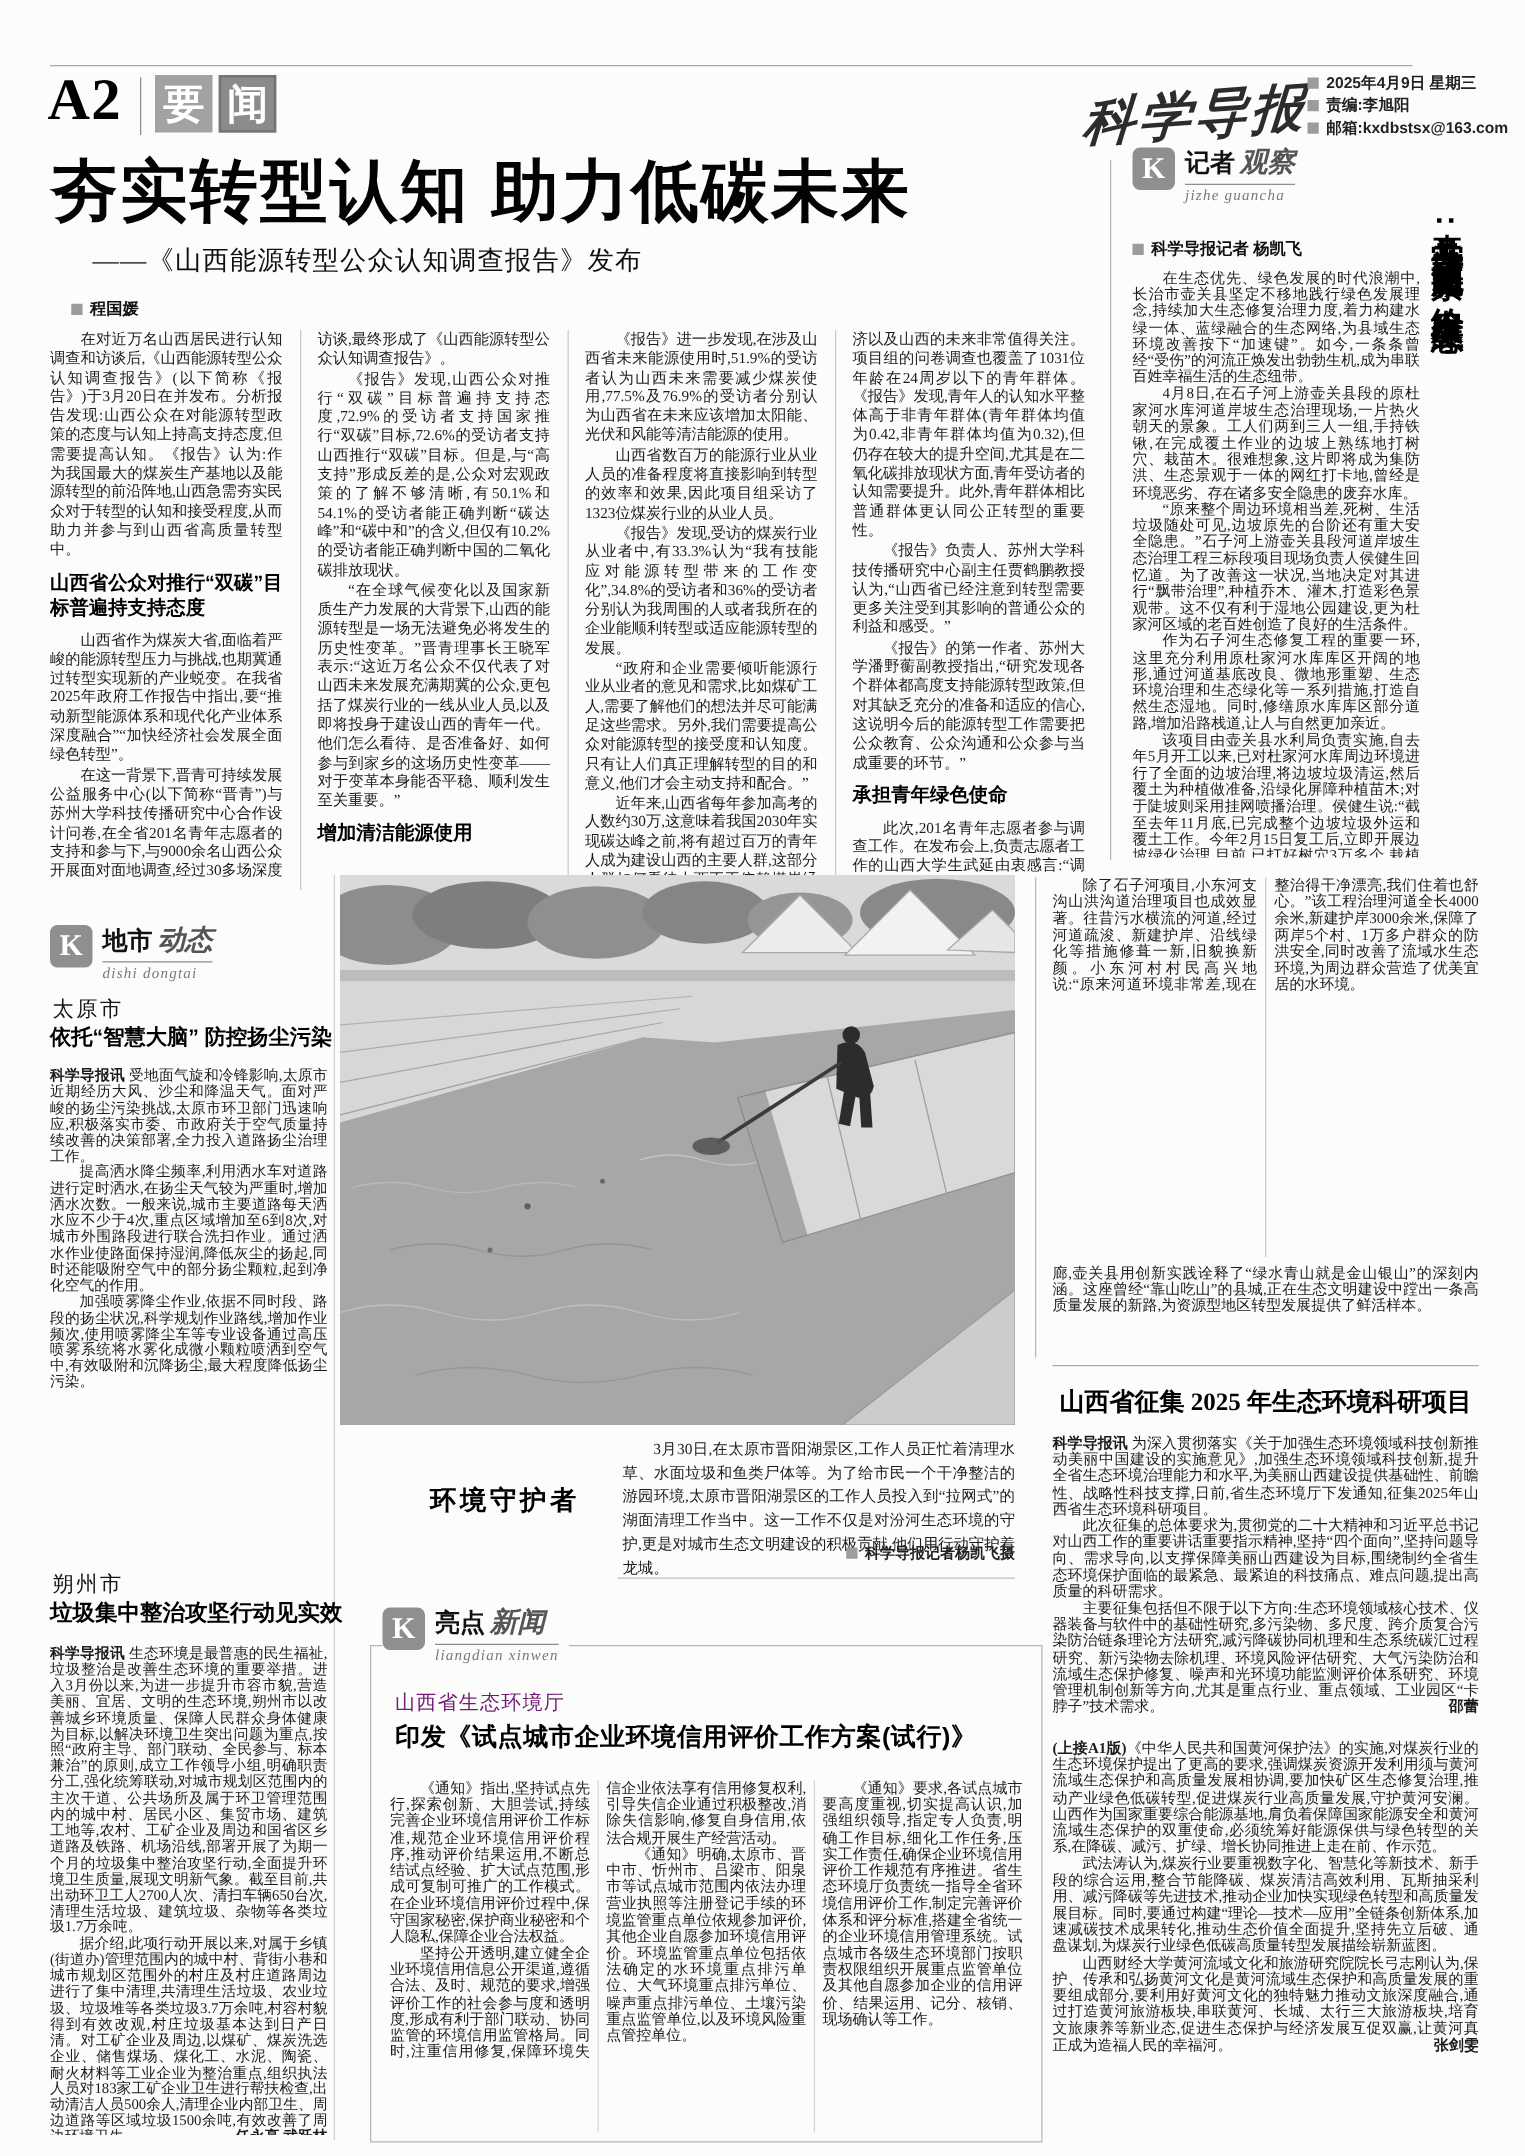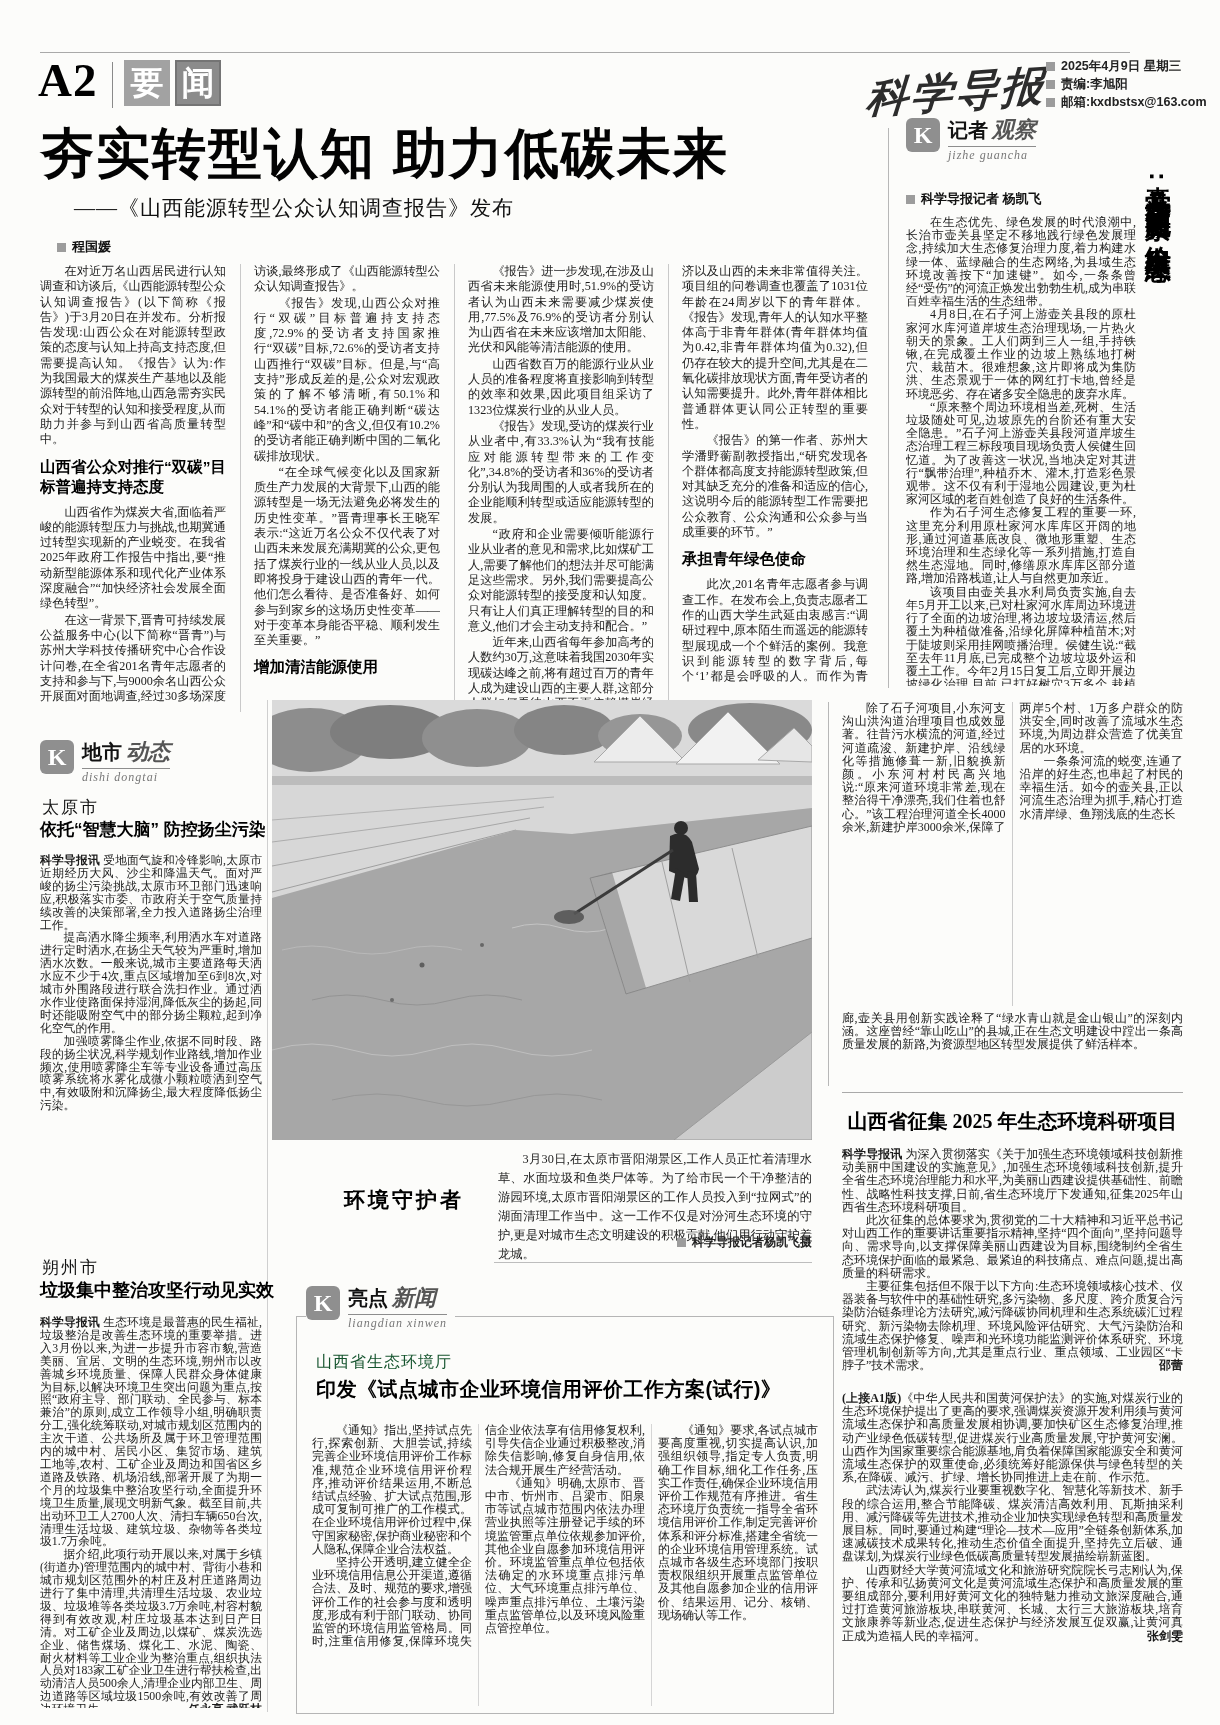--- a/index.html
+++ b/index.html
@@ -80,21 +80,21 @@
 
   
   .kicker{font-family:"Liberation Sans",sans-serif;font-size:17px;color:#141414;letter-spacing:2px;}
   .brief-headline{font-family:"Liberation Sans",sans-serif;font-weight:bold;color:#000;
                   white-space:nowrap;}
   .brief-body{font-size:11.8px;line-height:12.9px;overflow:hidden;}
 
   
   .hl-box{border:1px solid #b5b5b5;}
   .hl-logo-wrap{background:#fcfcfa;padding:0 8px 2px 0;}
-  .hl-kicker{font-family:"Liberation Sans",sans-serif;font-size:16px;letter-spacing:1px;color:#14532d;text-align:center;}
+  .hl-kicker{font-family:"Liberation Sans",sans-serif;font-size:16px;letter-spacing:1px;color:#701a75;text-align:center;}
   .hl-headline{font-family:"Liberation Sans",sans-serif;font-weight:bold;font-size:20px;
                letter-spacing:0.5px;color:#000;white-space:nowrap;}
   .hl-cols{column-count:3;column-gap:13px;column-rule:1px solid #d5d5d5;height:282px;overflow:hidden;}
 </style>
 </head>
 <body>
 
 <div id="page">
 
   <div class="rule-h" style="left:40px;top:52px;width:1090px;"></div>
@@ -132,20 +132,21 @@
     <p class="para">山西省作为煤炭大省,面临着严峻的能源转型压力与挑战,也期冀通过转型实现新的产业蜕变。在我省2025年政府工作报告中指出,要“推动新型能源体系和现代化产业体系深度融合”“加快经济社会发展全面绿色转型”。</p>
     <p class="para">在这一背景下,晋青可持续发展公益服务中心(以下简称“晋青”)与苏州大学科技传播研究中心合作设计问卷,在全省201名青年志愿者的支持和参与下,与9000余名山西公众开展面对面地调查,经过30多场深度访谈,最终形成了《山西能源转型公众认知调查报告》。</p>
     <p class="para">《报告》发现,山西公众对推行“双碳”目标普遍持支持态度,72.9%的受访者支持国家推行“双碳”目标,72.6%的受访者支持山西推行“双碳”目标。但是,与“高支持”形成反差的是,公众对宏观政策的了解不够清晰,有50.1%和54.1%的受访者能正确判断“碳达峰”和“碳中和”的含义,但仅有10.2%的受访者能正确判断中国的二氧化碳排放现状。</p>
     <p class="para">“在全球气候变化以及国家新质生产力发展的大背景下,山西的能源转型是一场无法避免必将发生的历史性变革。”晋青理事长王晓军表示:“这近万名公众不仅代表了对山西未来发展充满期冀的公众,更包括了煤炭行业的一线从业人员,以及即将投身于建设山西的青年一代。他们怎么看待、是否准备好、如何参与到家乡的这场历史性变革——对于变革本身能否平稳、顺利发生至关重要。”</p>
     <h3 class="col-subhead">增加清洁能源使用</h3>
     <p class="para">《报告》进一步发现,在涉及山西省未来能源使用时,51.9%的受访者认为山西未来需要减少煤炭使用,77.5%及76.9%的受访者分别认为山西省在未来应该增加太阳能、光伏和风能等清洁能源的使用。</p>
     <p class="para">山西省数百万的能源行业从业人员的准备程度将直接影响到转型的效率和效果,因此项目组采访了1323位煤炭行业的从业人员。</p>
     <p class="para">《报告》发现,受访的煤炭行业从业者中,有33.3%认为“我有技能应对能源转型带来的工作变化”,34.8%的受访者和36%的受访者分别认为我周围的人或者我所在的企业能顺利转型或适应能源转型的发展。</p>
     <p class="para">“政府和企业需要倾听能源行业从业者的意见和需求,比如煤矿工人,需要了解他们的想法并尽可能满足这些需求。另外,我们需要提高公众对能源转型的接受度和认知度。只有让人们真正理解转型的目的和意义,他们才会主动支持和配合。”</p>
     <p class="para">近年来,山西省每年参加高考的人数约30万,这意味着我国2030年实现碳达峰之前,将有超过百万的青年人成为建设山西的主要人群,这部分人群如何看待山西不再依赖煤炭经济以及山西的未来非常值得关注。项目组的问卷调查也覆盖了1031位年龄在24周岁以下的青年群体。《报告》发现,青年人的认知水平整体高于非青年群体(青年群体均值为0.42,非青年群体均值为0.32),但仍存在较大的提升空间,尤其是在二氧化碳排放现状方面,青年受访者的认知需要提升。此外,青年群体相比普通群体更认同公正转型的重要性。</p>
+    <p class="para">《报告》负责人、苏州大学科技传播研究中心副主任贾鹤鹏教授认为,“山西省已经注意到转型需要更多关注受到其影响的普通公众的利益和感受。”</p>
     <p class="para">《报告》的第一作者、苏州大学潘野蘅副教授指出,“研究发现各个群体都高度支持能源转型政策,但对其缺乏充分的准备和适应的信心,这说明今后的能源转型工作需要把公众教育、公众沟通和公众参与当成重要的环节。”</p>
     <h3 class="col-subhead">承担青年绿色使命</h3>
     <p class="para">此次,201名青年志愿者参与调查工作。在发布会上,负责志愿者工作的山西大学生武延由衷感言:“调研过程中,原本陌生而遥远的能源转型展现成一个个鲜活的案例。我意识到能源转型的数字背后,每个‘1’都是会呼吸的人。而作为青年,我们更应该逐渐扫清质疑和迷茫,承担青年人必须的绿色使命。”</p>
 
   </div>
 
   <div class="rule-v" style="left:888px;top:128px;height:560px;"></div>
   <div class="abs sec-head" style="left:906px;top:118px;">
     <div class="k-box">K</div>
     <div class="sec-right">
@@ -165,21 +166,20 @@
     <p class="para">4月8日,在石子河上游壶关县段的原杜家河水库河道岸坡生态治理现场,一片热火朝天的景象。工人们两到三人一组,手持铁锹,在完成覆土作业的边坡上熟练地打树穴、栽苗木。很难想象,这片即将成为集防洪、生态景观于一体的网红打卡地,曾经是环境恶劣、存在诸多安全隐患的废弃水库。</p>
     <p class="para">“原来整个周边环境相当差,死树、生活垃圾随处可见,边坡原先的台阶还有重大安全隐患。”石子河上游壶关县段河道岸坡生态治理工程三标段项目现场负责人侯健生回忆道。为了改善这一状况,当地决定对其进行“飘带治理”,种植乔木、灌木,打造彩色景观带。这不仅有利于湿地公园建设,更为杜家河区域的老百姓创造了良好的生活条件。</p>
     <p class="para">作为石子河生态修复工程的重要一环,这里充分利用原杜家河水库库区开阔的地形,通过河道基底改良、微地形重塑、生态环境治理和生态绿化等一系列措施,打造自然生态湿地。同时,修缮原水库库区部分道路,增加沿路栈道,让人与自然更加亲近。</p>
     <p class="para">该项目由壶关县水利局负责实施,自去年5月开工以来,已对杜家河水库周边环境进行了全面的边坡治理,将边坡垃圾清运,然后覆土为种植做准备,沿绿化屏障种植苗木;对于陡坡则采用挂网喷播治理。侯健生说:“截至去年11月底,已完成整个边坡垃圾外运和覆土工作。今年2月15日复工后,立即开展边坡绿化治理,目前,已打好树穴3万多个,栽植苗木1万多棵,剩余2万棵争取在4月底完成所有植树和培土任务。”</p>
   </div>
   <div class="abs v-title" style="left:1142px;top:166px;">壶关县:擘画河流新图景　绘出发展生态绿</div>
 
   <div class="rule-v" style="left:828px;top:702px;height:384px;"></div>
   <div class="abs dense obs-lower" style="left:842px;top:702px;width:341px;">
     <p class="para">除了石子河项目,小东河支沟山洪沟道治理项目也成效显著。往昔污水横流的河道,经过河道疏浚、新建护岸、沿线绿化等措施修葺一新,旧貌换新颜。小东河村村民高兴地说:“原来河道环境非常差,现在整治得干净漂亮,我们住着也舒心。”该工程治理河道全长4000余米,新建护岸3000余米,保障了两岸5个村、1万多户群众的防洪安全,同时改善了流域水生态环境,为周边群众营造了优美宜居的水环境。</p>
-    <p class="para">一条条河流的蜕变,连通了沿岸的好生态,也串起了村民的幸福生活。如今的壶关县,正以河流生态治理为抓手,精心打造水清岸绿、鱼翔浅底的生态长</p>
   </div>
   <div class="abs dense closing" style="left:842px;top:1012px;width:341px;">
     <p class="para noindent">廊,壶关县用创新实践诠释了“绿水青山就是金山银山”的深刻内涵。这座曾经“靠山吃山”的县城,正在生态文明建设中蹚出一条高质量发展的新路,为资源型地区转型发展提供了鲜活样本。</p>
   </div>
 
   <div class="rule-h" style="left:842px;top:1092px;width:341px;"></div>
   <div class="abs rc-headline" style="left:842px;top:1108px;width:341px;">山西省征集 2025 年生态环境科研项目</div>
   <div class="abs dense rc-body" style="left:842px;top:1148px;width:341px;">
     <p class="para noindent"><b class="lead-in">科学导报讯</b><span> 为深入贯彻落实《关于加强生态环境领域科技创新推动美丽中国建设的实施意见》,加强生态环境领域科技创新,提升全省生态环境治理能力和水平,为美丽山西建设提供基础性、前瞻性、战略性科技支撑,日前,省生态环境厅下发通知,征集2025年山西省生态环境科研项目。</span></p>
     <p class="para">此次征集的总体要求为,贯彻党的二十大精神和习近平总书记对山西工作的重要讲话重要指示精神,坚持“四个面向”,坚持问题导向、需求导向,以支撑保障美丽山西建设为目标,围绕制约全省生态环境保护面临的最紧急、最紧迫的科技痛点、难点问题,提出高质量的科研需求。</p>

